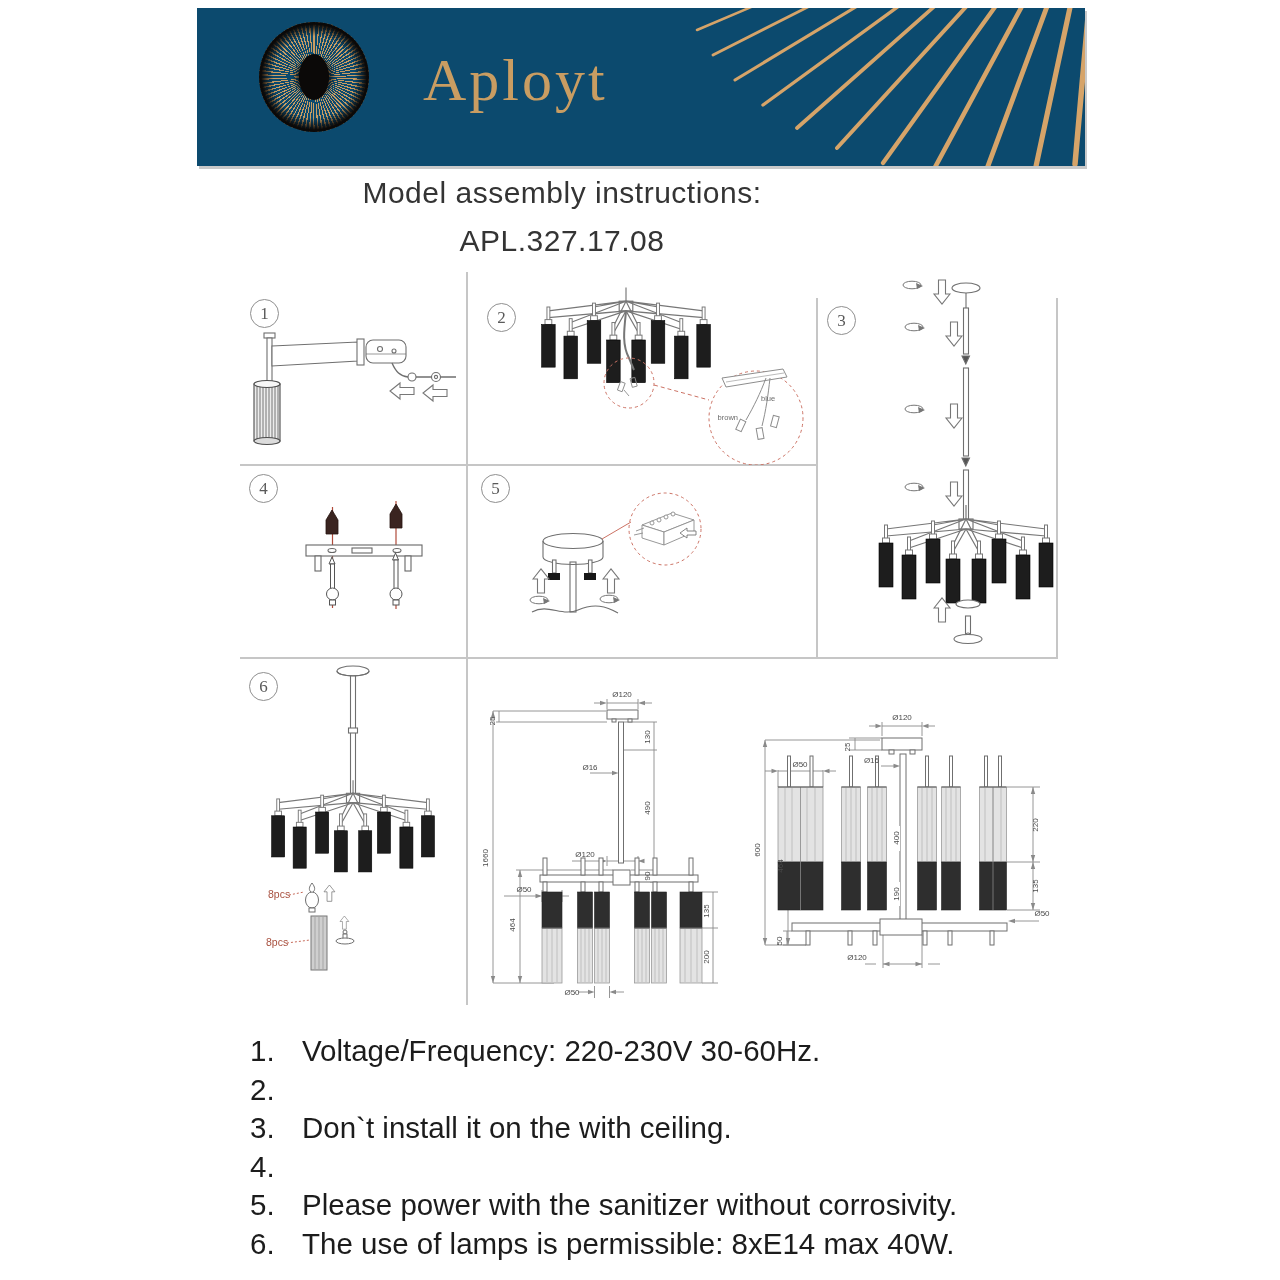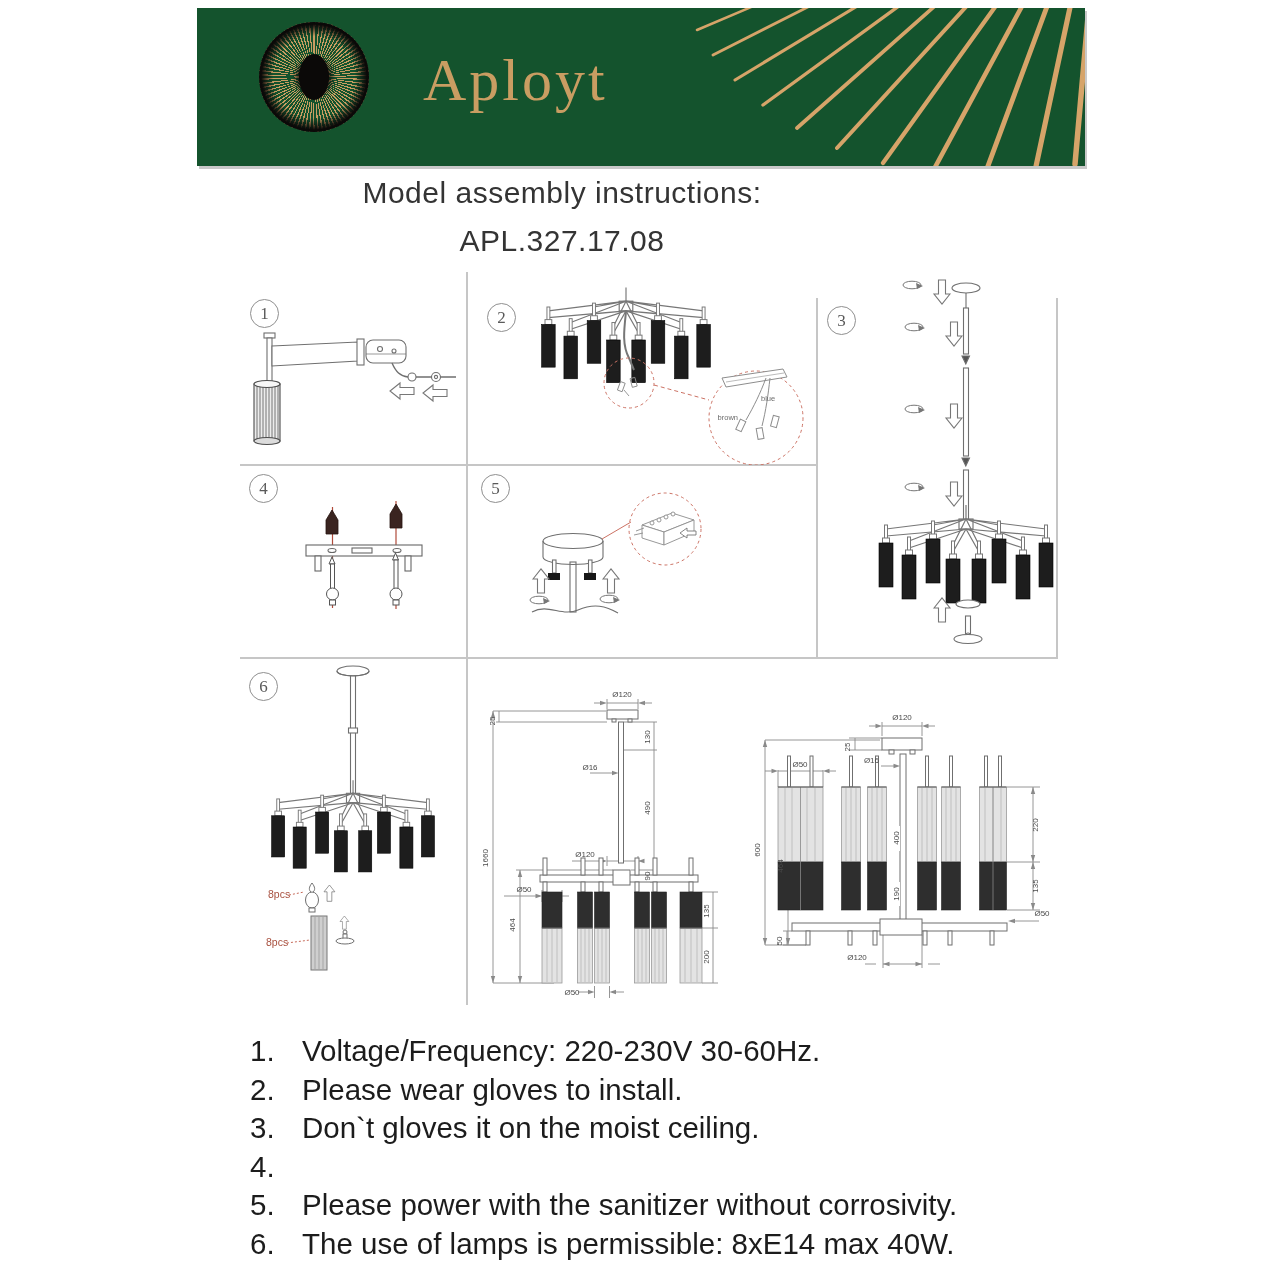--- a/index.html
+++ b/index.html
@@ -3,21 +3,21 @@
 <meta charset="utf-8">
 <style>
   html,body{margin:0;padding:0;}
   body{
     width:1280px;height:1280px;position:relative;background:#ffffff;
     font-family:"Liberation Sans",sans-serif;overflow:hidden;
   }
   .abs{position:absolute;}
   
   .hdr{
-    left:197px;top:8px;width:888px;height:158px;background:#14532d;
+    left:197px;top:8px;width:888px;height:158px;background:#0c4a6e;
     box-shadow:2px 3px 0 #c9c9c9;overflow:hidden;
   }
   .sunburst{
     position:absolute;left:62px;top:14px;width:110px;height:110px;border-radius:50%;
     background:repeating-conic-gradient(#c99d62 0deg 1.7deg, rgba(0,0,0,0) 1.7deg 4.6deg);
   }
   .sunburst-fade{
     position:absolute;left:62px;top:14px;width:110px;height:110px;border-radius:50%;
     background:radial-gradient(closest-side,#0b0908 0 22%,rgba(11,9,8,0) 40% 74%,#0b0908 96%);
   }
@@ -516,25 +516,24 @@
   <text class="dimtxt" x="37" y="251" text-anchor="middle" transform="rotate(-90 37 251)">50</text>
 </svg>
 
 <div class="abs inst">
   <div class="inst-row">
     <span class="inst-num">1.</span>
     <span class="inst-text">Voltage/Frequency: 220-230V 30-60Hz.</span>
   </div>
   <div class="inst-row">
     <span class="inst-num">2.</span>
-    <span class="inst-text">Please wear gloves to install.</span>
   </div>
   <div class="inst-row">
     <span class="inst-num">3.</span>
-    <span class="inst-text">Don`t gloves it on the moist ceiling.</span>
+    <span class="inst-text">Don`t install it on the with ceiling.</span>
   </div>
   <div class="inst-row">
     <span class="inst-num">4.</span>
   </div>
   <div class="inst-row">
     <span class="inst-num">5.</span>
     <span class="inst-text">Please power with the sanitizer without corrosivity.</span>
   </div>
   <div class="inst-row">
     <span class="inst-num">6.</span>

